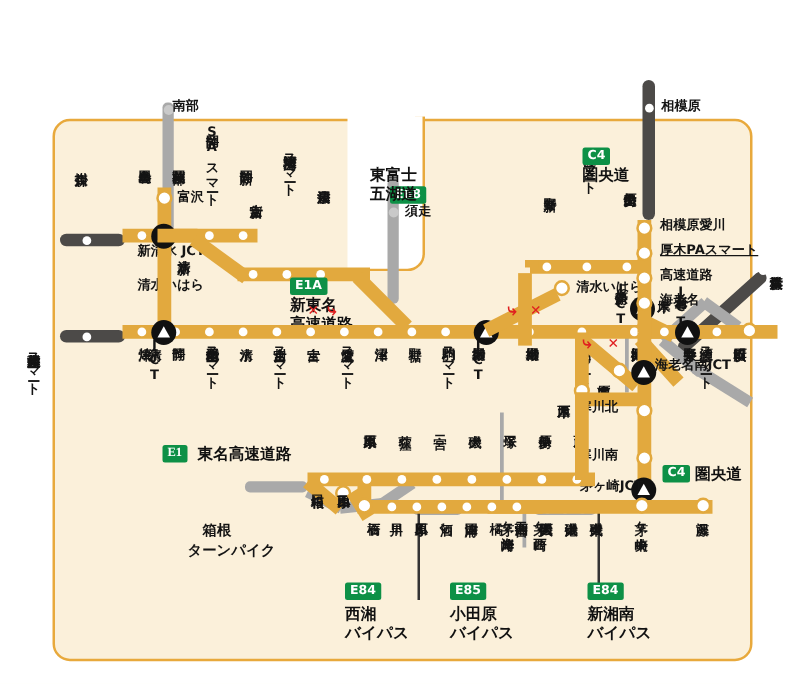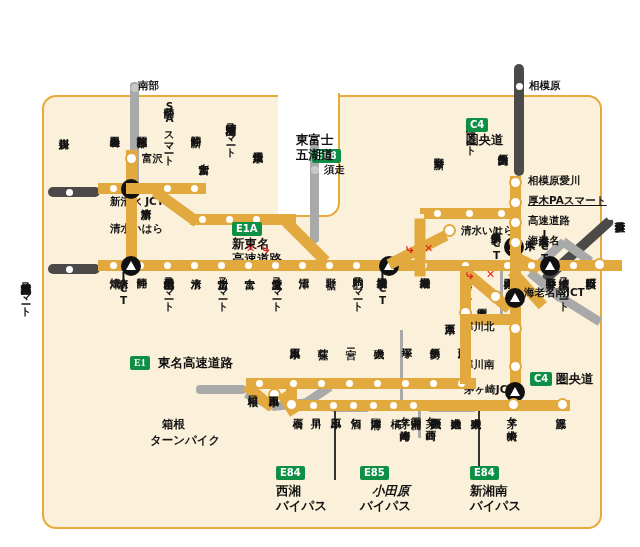--- a/index.html
+++ b/index.html
@@ -327,21 +327,21 @@
   <div class="lv" style="left:317px;top:340px;">荻窪</div>
   <div class="lv" style="left:345px;top:340px;">二宮</div>
   <div class="lv" style="left:373px;top:340px;">大磯</div>
   <div class="lv" style="left:401px;top:340px;">平塚</div>
   <div class="lv" style="left:429px;top:340px;">伊勢原</div>
   <div class="lv" style="left:457px;top:340px;">厚木西</div>
 
   <div class="road road-v" style="left:460px;top:314px;height:70px;"></div>
 
   <div class="badge" style="left:360px;top:466px;">E85</div>
-  <div class="rname" style="left:372px;top:484px;font-style:italic;">小田原</div>
+  <div class="rname" style="left:360px;top:484px;">小田原</div>
   <div class="rname" style="left:360px;top:499px;">バイパス</div>
 
   <div class="road-d" style="left:246px;top:380px;width:34px;transform:rotate(40deg);"></div>
   <div class="dot-o" style="left:268px;top:388px;"></div>
   <div class="lv" style="left:247px;top:388px;">箱根口</div>
   <div class="lv" style="left:268px;top:388px;">小田原西</div>
 
   <div class="lh2" style="left:162px;top:418px;">箱根</div>
   <div class="lh2" style="left:150px;top:434px;">ターンパイク</div>
 

